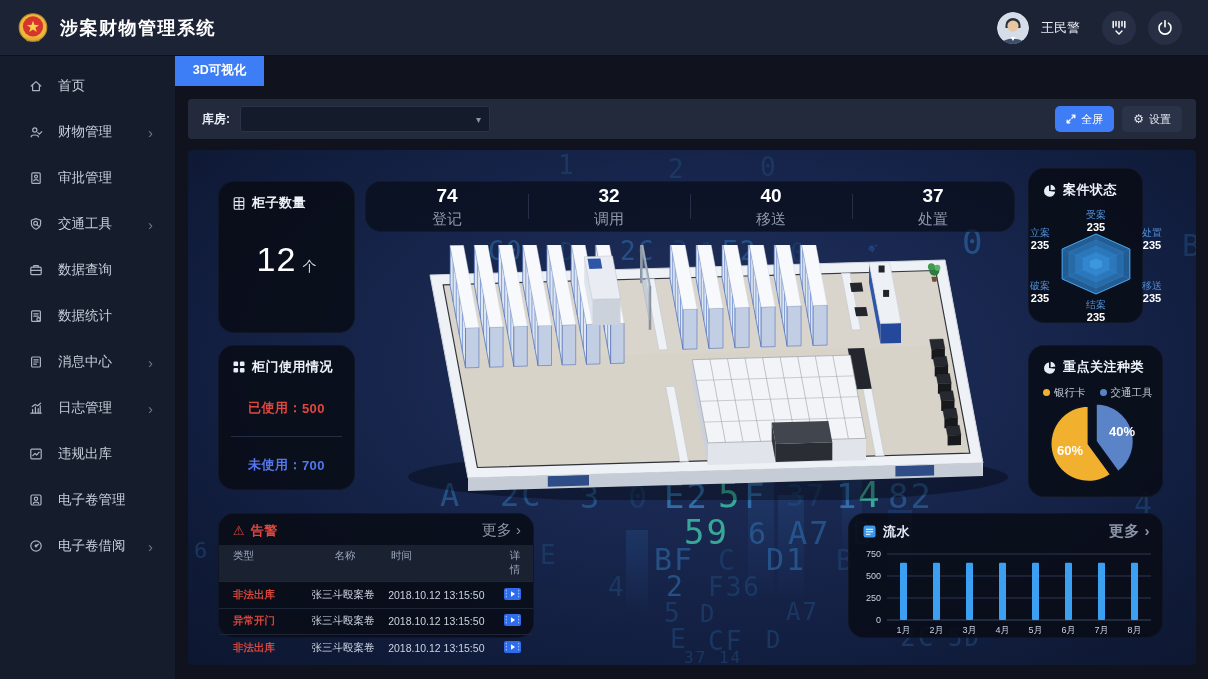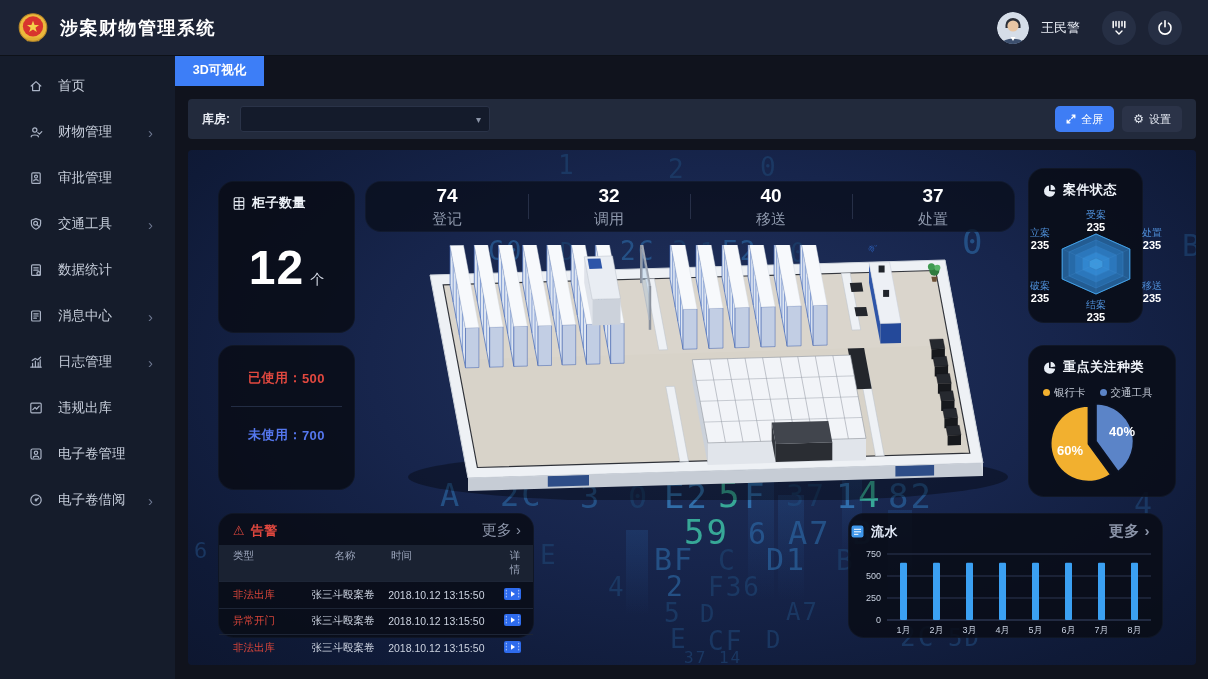--- a/index.html
+++ b/index.html
@@ -38,48 +38,48 @@
   .main-panel{position:absolute;left:188px;top:150px;width:1008px;height:515px;border-radius:4px;z-index:1;
     background:radial-gradient(ellipse 900px 520px at 52% 42%, #22335f 0%, #17254c 38%, #0f1a37 68%, #0b1226 100%);
     overflow:hidden;}
   .glyph{position:absolute;font-family:"DejaVu Sans Mono","Liberation Mono",monospace;opacity:.85;z-index:0;letter-spacing:2px;}
   .streak{position:absolute;z-index:0;background:linear-gradient(180deg,rgba(46,110,185,0.20),rgba(46,110,185,0));}
   #scene{position:absolute;left:200px;top:95px;width:630px;height:255px;z-index:1;}
   .card{position:absolute;background:rgba(9,13,23,0.88);border:1px solid rgba(120,150,200,0.06);border-radius:16px;z-index:2;box-sizing:border-box;}
   .card-title{display:flex;align-items:center;gap:7px;padding:12px 12px 0 14px;font-size:13px;font-weight:bold;color:#eef2f8;letter-spacing:.5px;}
   #card-cabinet{left:30px;top:31px;width:137px;height:152px;}
   .big-number{text-align:center;margin-top:28px;}
-  .big-number .num{font-size:48px;font-weight:bold;color:#fff;letter-spacing:1px;}
+  .big-number .num{font-size:34px;font-weight:normal;color:#fff;letter-spacing:1px;}
   .big-number .unit{font-size:14px;color:#d8dde8;margin-left:6px;}
   #card-door{left:30px;top:195px;width:137px;height:145px;}
   .du-row{height:48px;display:flex;align-items:center;justify-content:center;font-size:13px;font-weight:bold;letter-spacing:.5px;}
   .du-row.used{color:#e0483f;margin-top:8px;}
   .du-row.unused{color:#5577ee;}
   .du-div{border-top:1px solid #232d44;margin:4px 12px;}
   #statsbar{left:177px;top:31px;width:650px;height:51px;display:flex;align-items:stretch;background:rgba(9,13,23,0.72);}
   .stat{flex:1;display:flex;flex-direction:column;align-items:center;justify-content:center;position:relative;}
   .stat:not(:first-child)::before{content:"";position:absolute;left:0;top:12px;bottom:12px;width:1px;background:rgba(130,150,190,.22);}
   .stat-value{font-size:19px;font-weight:bold;color:#fff;}
   .stat-label{font-size:15px;color:#8f99ad;margin-top:3px;}
   #panel-radar{left:840px;top:18px;width:115px;height:155px;}
-  #panel-pie{left:840px;top:195px;width:148px;height:152px;}
+  #panel-pie{left:840px;top:195px;width:135px;height:152px;}
   .legend{display:flex;gap:14px;padding:10px 0 0 14px;font-size:10.5px;color:#c6cdd9;}
   .legend .dot{display:inline-block;width:7px;height:7px;border-radius:50%;margin-right:4px;vertical-align:0;}
   #panel-alerts{left:30px;top:363px;width:316px;height:125px;}
   .alert-head{display:flex;align-items:center;padding:7px 12px 5px 14px;}
   .alert-head .warn{color:#e0483f;font-size:13px;margin-right:6px;line-height:1;}
   .alert-head .ttl{color:#e0483f;font-size:13px;font-weight:bold;letter-spacing:.5px;}
   .more{margin-left:auto;color:#8b94a8;font-size:15px;cursor:pointer;}
   .thead{display:flex;background:#1a2232;padding:4px 12px 4px 14px;color:#9aa4ba;font-size:10.5px;}
   .c1{width:66px;}.c2{width:92px;text-align:center;}.c3{width:118px;}.c4{flex:1;text-align:center;}
   .alert-row{display:flex;align-items:center;height:25.5px;padding:0 12px 0 14px;border-top:1px solid #1d2536;font-size:10.5px;}
-  .alert-row .c1{color:#d8453a;}
+  .alert-row .c1{color:#d8453a;font-weight:bold;}
   .alert-row .c2,.alert-row .c3{color:#ccd3e0;}
   #panel-flow{left:660px;top:363px;width:315px;height:125px;}
-  .flow-head{display:flex;align-items:center;gap:7px;padding:8px 12px 0 2px;font-size:13px;font-weight:bold;color:#e6eefc;letter-spacing:.5px;}
+  .flow-head{display:flex;align-items:center;gap:7px;padding:8px 12px 0 14px;font-size:13px;font-weight:bold;color:#e6eefc;letter-spacing:.5px;}
   #bars{position:absolute;left:8px;top:26px;}
   text{font-family:"Liberation Sans","DejaVu Sans",sans-serif;}
 </style>
 </head>
 <body>
 
 <div class="header">
   <svg class="logo" viewBox="0 0 32 32">
     <circle cx="16" cy="15.5" r="13" fill="#ecb93c"></circle>
     <circle cx="16" cy="14.5" r="9.5" fill="#d8342e"></circle>
@@ -140,20 +140,28 @@
       <span>审批管理</span>
     </div>
     <div class="side-item">
       <svg class="sicon" viewBox="0 0 16 16" fill="none" stroke="#aab3c5" stroke-width="1.2" stroke-linecap="round" stroke-linejoin="round">
         <path d="M8 2.6l4.6 1.6v3.2c0 3-1.9 4.6-4.6 5.8C5.4 12 3.4 10.4 3.4 7.4V4.2z"></path>
         <circle cx="7.6" cy="7.2" r="1.9"></circle>
         <path d="M9 8.6l1.5 1.5"></path>
       </svg>
       <span>交通工具</span>
       <span class="chev">›</span>
+    </div>
+    <div class="side-item">
+      <svg class="sicon" viewBox="0 0 16 16" fill="none" stroke="#aab3c5" stroke-width="1.2" stroke-linecap="round" stroke-linejoin="round">
+        <rect x="2.8" y="5.2" width="10.4" height="7.4" rx="1"></rect>
+        <path d="M5.8 5.2V3.6h4.4v1.6"></path>
+        <path d="M2.8 8.4h10.4"></path>
+      </svg>
+      <span>数据查询</span>
     </div>
     <div class="side-item">
       <svg class="sicon" viewBox="0 0 16 16" fill="none" stroke="#aab3c5" stroke-width="1.2" stroke-linecap="round" stroke-linejoin="round">
         <rect x="3.6" y="2.8" width="8.8" height="10.6" rx="1"></rect>
         <path d="M5.8 5.8h4.4M5.8 8.2h4.4"></path>
         <circle cx="10.6" cy="11.4" r="1.7"></circle>
       </svg>
       <span>数据统计</span>
     </div>
     <div class="side-item">
@@ -439,20 +447,29 @@
         <path d="M1.2 4.6h9.6 M1.2 8.4h9.6 M6 0.8v11.4"></path>
       </svg>
       <span>柜子数量</span>
     </div>
     <div class="big-number">
       <span class="num">12</span><span class="unit">个</span>
     </div>
   </div>
 
   <div class="card" id="card-door">
+    <div class="card-title">
+      <svg width="12" height="12" viewBox="0 0 12 12" fill="#e8edf5">
+        <rect x="0.5" y="0.5" width="4.6" height="4.6" rx="1.2"></rect>
+          <rect x="6.9" y="0.5" width="4.6" height="4.6" rx="1.2"></rect>
+        <rect x="0.5" y="6.9" width="4.6" height="4.6" rx="1.2"></rect>
+          <rect x="6.9" y="6.9" width="4.6" height="4.6" rx="1.2"></rect>
+      </svg>
+      <span>柜门使用情况</span>
+    </div>
     <div class="du-row used">
         <span>已使用：</span>
         <span>500</span>
       </div>
     <div class="du-div"></div>
     <div class="du-row unused">
         <span>未使用：</span>
         <span>700</span>
       </div>
   </div>

